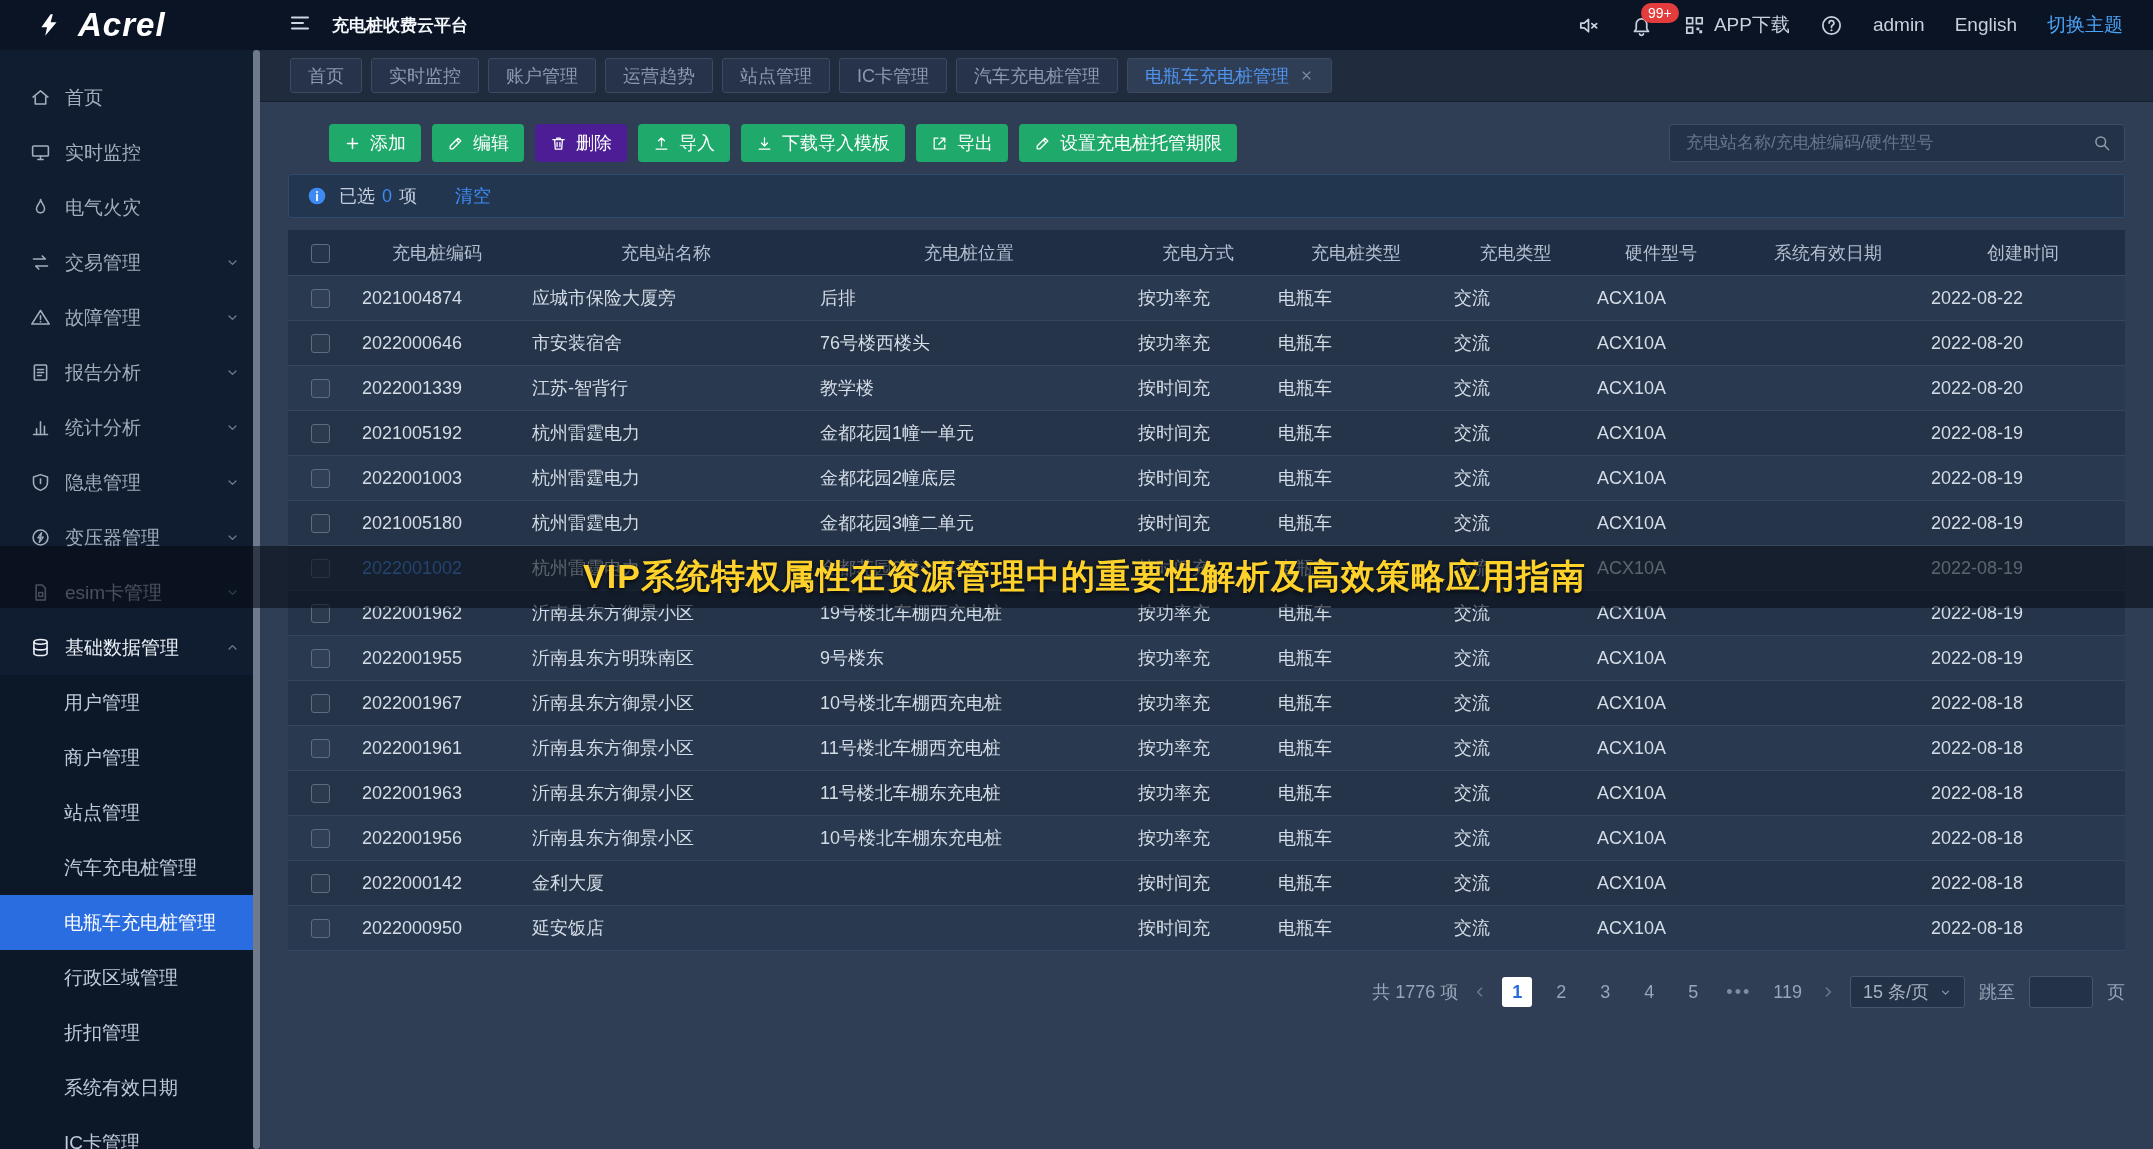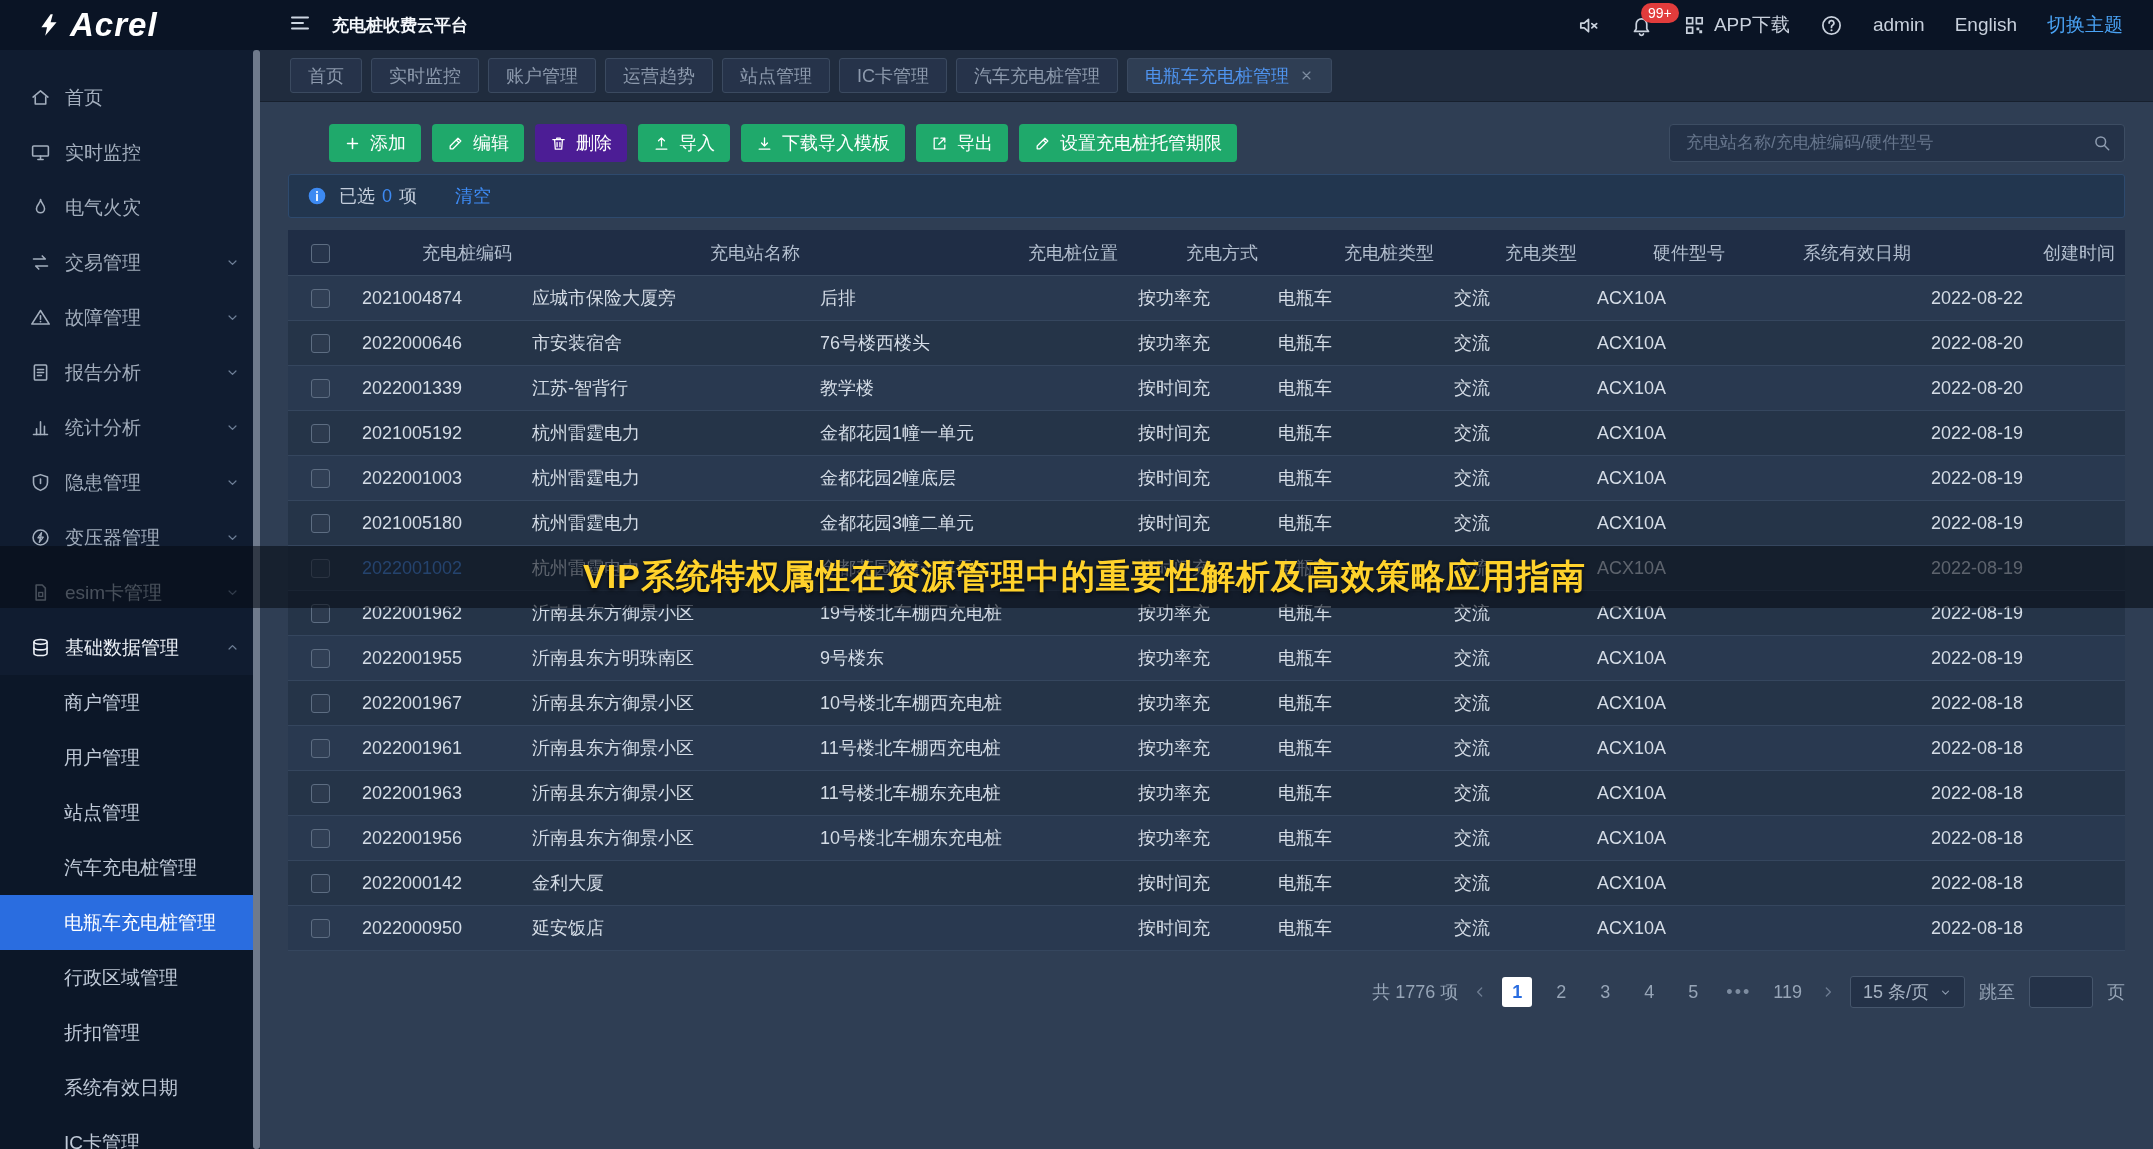--- a/index.html
+++ b/index.html
@@ -9,21 +9,21 @@
     background:#2f3e54;
     font-family:"Liberation Sans","DejaVu Sans",sans-serif;
     color:#d4dce6;
   }
   .icn { display:inline-flex; width:20px; height:20px; flex:0 0 auto; }
   .icn svg { width:100%; height:100%; }
 
   
   .app-header { position:absolute; top:0; left:0; width:2153px; height:50px;
     background:#0a1425; display:flex; align-items:center; z-index:20; }
-  .brand { width:260px; flex:0 0 260px; display:flex; align-items:center; gap:8px;
+  .brand { width:260px; flex:0 0 260px; display:flex; align-items:center; gap:16px;
     padding-left:36px; color:#ffffff; font-size:33px; font-weight:bold; font-style:italic; letter-spacing:1px; }
   .brand .icn { width:26px; height:26px; color:#ffffff; }
   .collapse-btn { margin-left:28px; color:#cdd6e2; }
   .collapse-btn .icn { width:24px; height:24px; }
   .app-title { color:#f3f6fa; font-size:17px; font-weight:bold; margin-left:20px; }
   .header-spacer { flex:1; }
   .header-right { display:flex; align-items:center; gap:30px; padding-right:30px;
     color:#c9d1dd; font-size:19px; }
   .header-right .icn { width:23px; height:23px; color:#c9d1dd; }
   .bell-wrap { position:relative; display:inline-flex; }
@@ -83,21 +83,21 @@
     background:#22364f; border:1px solid #2e4a6e; border-radius:3px;
     display:flex; align-items:center; padding:0 18px; font-size:18px; color:#c3cddb; }
   .selectbar .icn { width:20px; height:20px; margin-right:12px; }
   .selectbar .count { color:#3d8af2; margin:0 7px; }
   .selectbar .clear { color:#3d8af2; margin-left:38px; }
 
   
   .data-table { position:absolute; top:128px; left:28px; width:1837px;
     border-collapse:separate; border-spacing:0; table-layout:fixed; font-size:18px; }
   .data-table th { height:46px; background:#1f2d45; color:#b3bfcf; font-weight:normal;
-    text-align:right; padding:0 10px; border-bottom:1px solid #394a61; white-space:nowrap; }
+    text-align:center; padding:0 10px; border-bottom:1px solid #394a61; white-space:nowrap; }
   .data-table td { height:45px; background:#293950; color:#d4dce6; padding:0 10px;
     border-bottom:1px solid #35465e; white-space:nowrap; overflow:hidden; }
   .data-table tbody tr:nth-child(even) td { background:#253448; }
   .data-table .col-cb { text-align:center; padding:0; }
   .cb { display:inline-block; width:19px; height:19px; border:1px solid #5d6d82;
     border-radius:3px; background:rgba(255,255,255,0.04); vertical-align:middle; }
   .data-table tbody tr.hl td:nth-child(2) { color:#4e8fe8; }
 
   
   .pagination { position:absolute; top:872px; right:28px; height:36px;
@@ -318,24 +318,24 @@
         </span>
         <span class="lbl">基础数据管理</span>
         <span class="icn chev">
           <svg viewBox="0 0 24 24">
             <path d="M6.5 14.5 12 9l5.5 5.5" fill="none" stroke="currentColor" stroke-width="2" stroke-linecap="round" stroke-linejoin="round"></path>
           </svg>
         </span>
       </div>
       <div class="submenu">
         <div class="sub-item">
+          <span>用户管理</span>
+        </div>
+        <div class="sub-item">
           <span>商户管理</span>
-        </div>
-        <div class="sub-item">
-          <span>用户管理</span>
         </div>
         <div class="sub-item">
           <span>站点管理</span>
         </div>
         <div class="sub-item">
           <span>汽车充电桩管理</span>
         </div>
         <div class="sub-item active">
           <span>电瓶车充电桩管理</span>
         </div>

